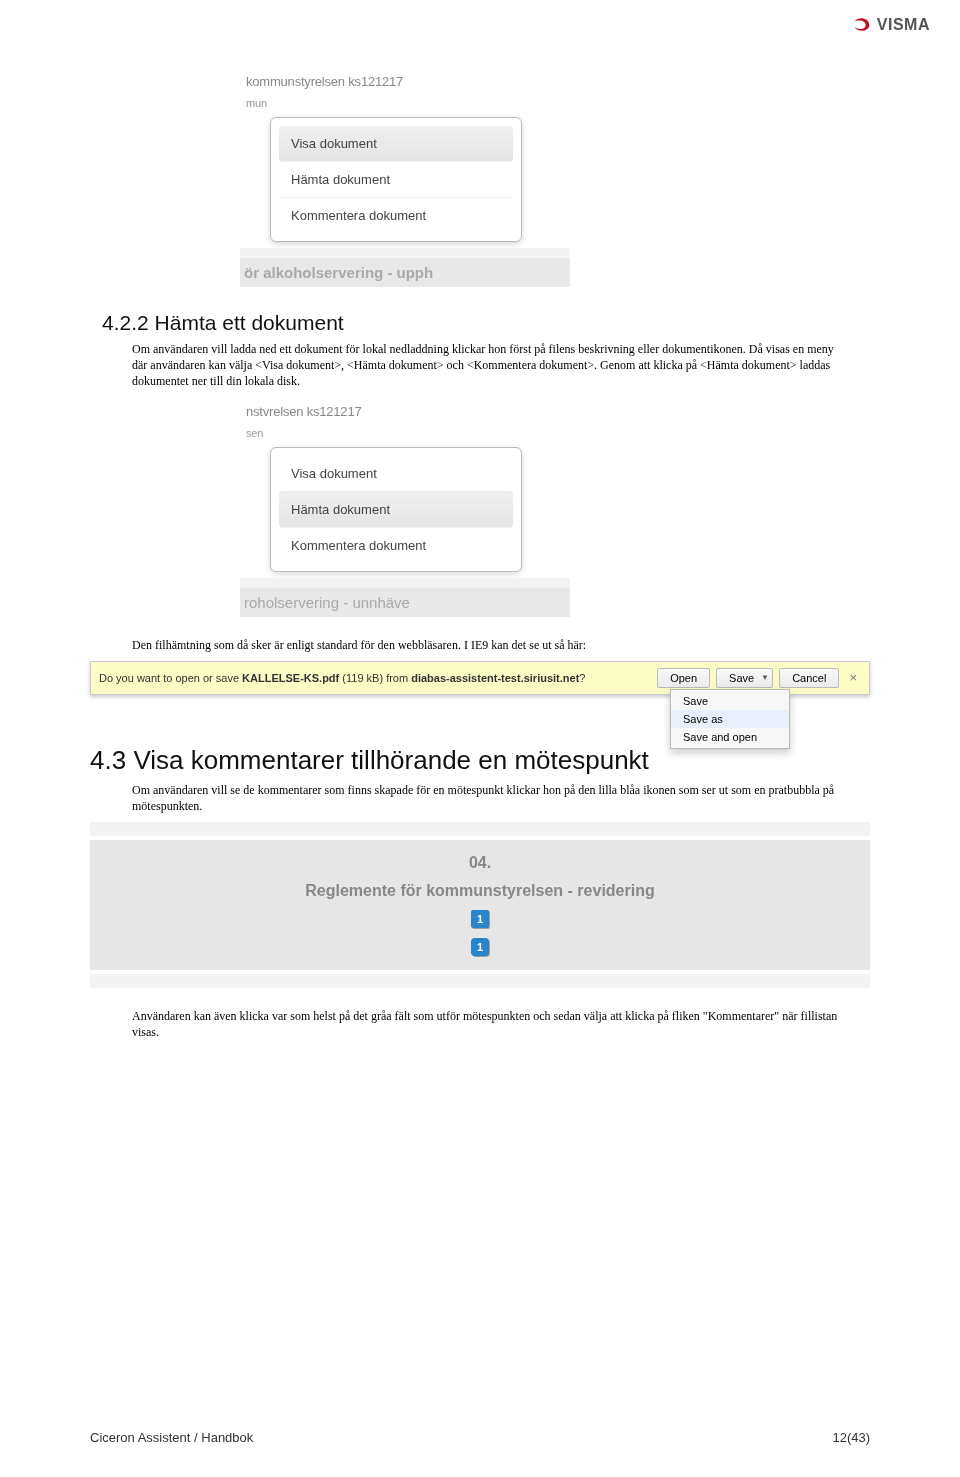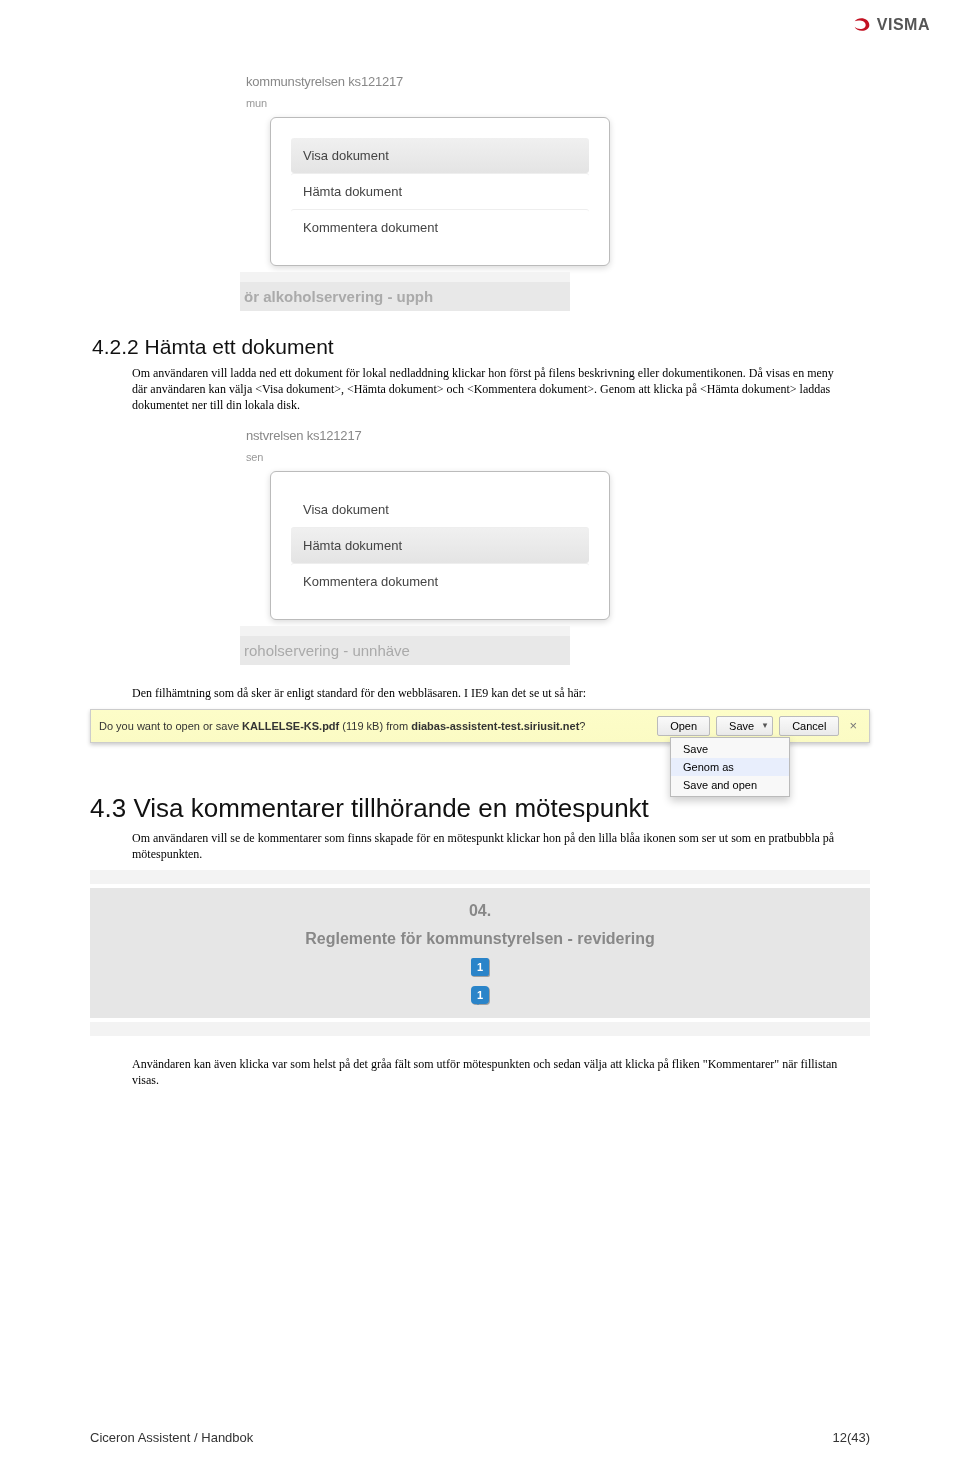--- a/index.html
+++ b/index.html
@@ -49,24 +49,24 @@
     padding: 4px 6px;
     overflow: hidden;
     white-space: nowrap;
     letter-spacing: -0.2px;
   }
   .mini { font-size: 11px; color: #999; }
   .menu-box {
     background: #fff;
     border: 1px solid #bbb;
     border-radius: 6px;
-    padding: 20px;
+    padding: 8px;
     margin: 4px 0 6px 30px;
     box-shadow: 0 2px 6px rgba(0,0,0,0.15);
-    width: 340px;
+    width: 252px;
   }
   .menu-item {
     padding: 10px 12px;
     font-size: 13px;
     color: #444;
     border-radius: 3px;
   }
   .menu-item + .menu-item { border-top: 1px solid #eee; }
   .menu-item.hl { background: linear-gradient(#f0f0f0,#e4e4e4); }
   .bg-row {
@@ -78,21 +78,21 @@
     margin-top: 0;
     overflow: hidden;
     white-space: nowrap;
   }
   .bg-row.thin { background: #f3f3f3; height: 10px; padding:0; margin-top:4px; }
   h3.sec {
     font-family: Arial, Helvetica, sans-serif;
     font-weight: 400;
     font-size: 21px;
     color: #111;
-    margin: 24px 0 6px 2px;
+    margin: 24px 0 6px 12px;
   }
   h2.sec {
     font-family: Arial, Helvetica, sans-serif;
     font-weight: 400;
     font-size: 26px;
     color: #111;
     margin: 50px 0 6px 0;
   }
   p.body {
     font-size: 12px;
@@ -244,21 +244,21 @@
         <span class="msg">
           <span>Do you want to open or save </span><b>KALLELSE-KS.pdf</b><span> (119 kB) from </span><b>diabas-assistent-test.siriusit.net</b><span>?</span>
         </span>
         <span class="btn">Open</span>
         <span class="btn split">Save</span>
         <span class="btn">Cancel</span>
         <span class="x">×</span>
       </div>
       <div class="dl-drop">
         <div>Save</div>
-        <div class="hl">Genom as</div>
+        <div class="hl">Save as</div>
         <div>Save and open</div>
       </div>
     </div>
 
     <h2 class="sec">
       <span>4.3</span>
       <span>Visa kommentarer tillhörande en mötespunkt</span>
     </h2>
     <p class="body indent">Om användaren vill se de kommentarer som finns skapade för en mötespunkt klickar hon på den lilla blåa ikonen som ser ut som en pratbubbla på mötespunkten.</p>
 

